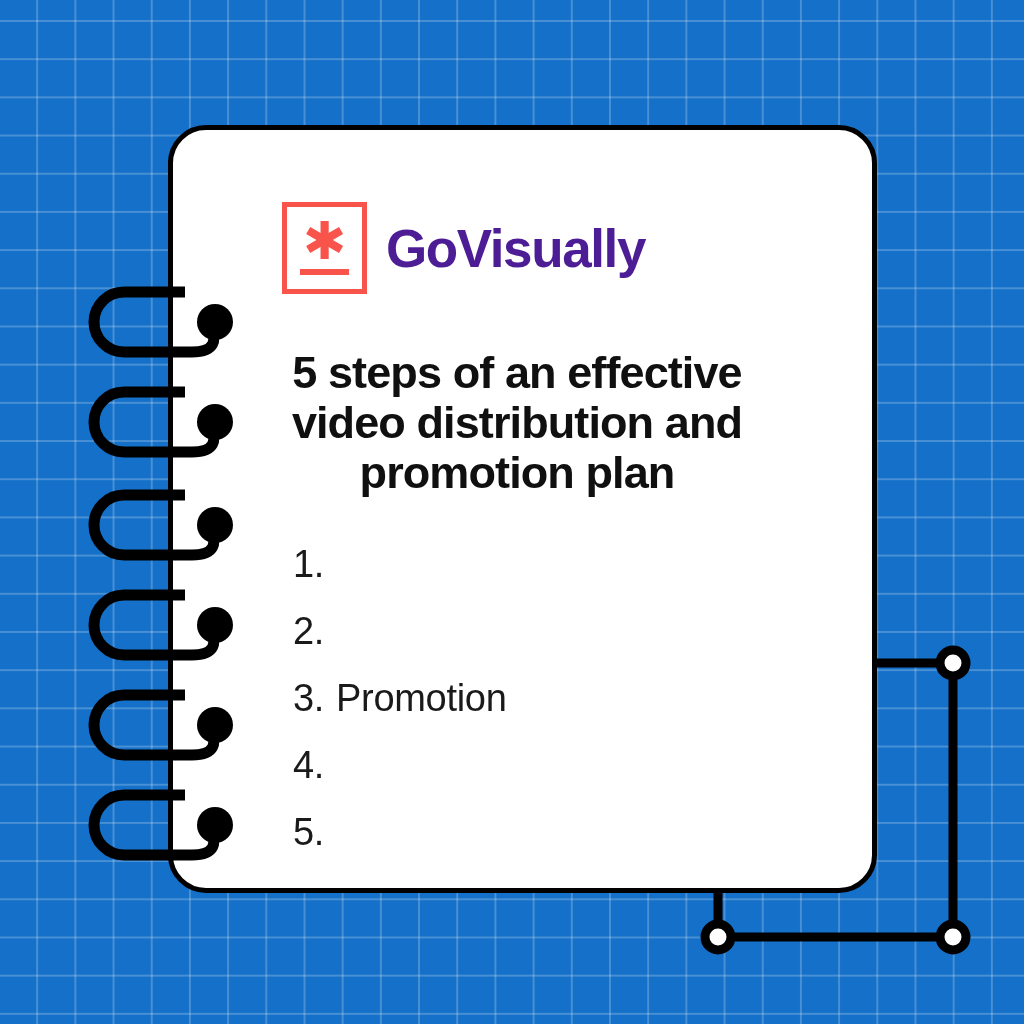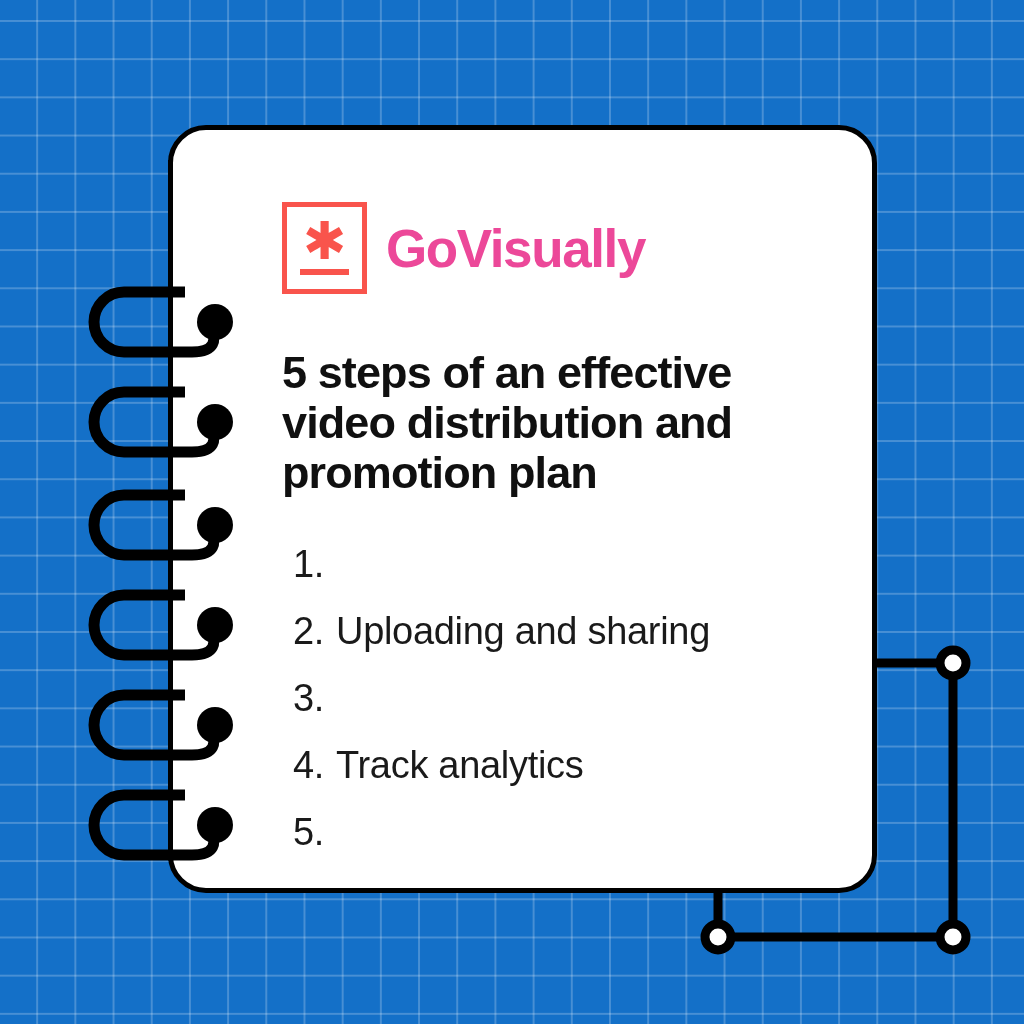--- a/index.html
+++ b/index.html
@@ -95,39 +95,40 @@
   }
   .logo-bar {
     position: absolute;
     left: 13px;
     right: 13px;
     bottom: 14px;
     height: 6px;
     background: #f9544c;
   }
   .brand-name {
-    color: #ec4899;
+    color: #4c1d95;
     font-size: 53px;
     font-weight: 700;
     letter-spacing: -1.4px;
     line-height: 1;
     white-space: nowrap;
     font-family: "Liberation Sans", sans-serif;
   }
 
   
   .headline {
     margin-top: 52px;
     color: #101010;
     font-size: 45px;
     font-weight: 700;
     line-height: 50px;
     letter-spacing: -0.9px;
     max-width: 470px;
     font-family: "Liberation Sans", sans-serif;
+    text-align: center;
   }
 
   
   .steps {
     margin-top: 44px;
     padding: 0;
     list-style: none;
   }
   .step {
     display: flex;
@@ -195,28 +196,27 @@
       </div>
 
       <div class="headline">5 steps of an effective video distribution and promotion plan</div>
 
       <ul class="steps">
         <li class="step">
           <span class="step-num">1.</span>
         </li>
         <li class="step">
           <span class="step-num">2.</span>
-          <span class="step-text">Uploading and sharing</span>
         </li>
         <li class="step">
           <span class="step-num">3.</span>
+          <span class="step-text">Promotion</span>
         </li>
         <li class="step">
           <span class="step-num">4.</span>
-          <span class="step-text">Track analytics</span>
         </li>
         <li class="step">
           <span class="step-num">5.</span>
         </li>
       </ul>
 
     </div>
   </div>
 
   <svg class="spiral" viewBox="0 0 1024 1024">

